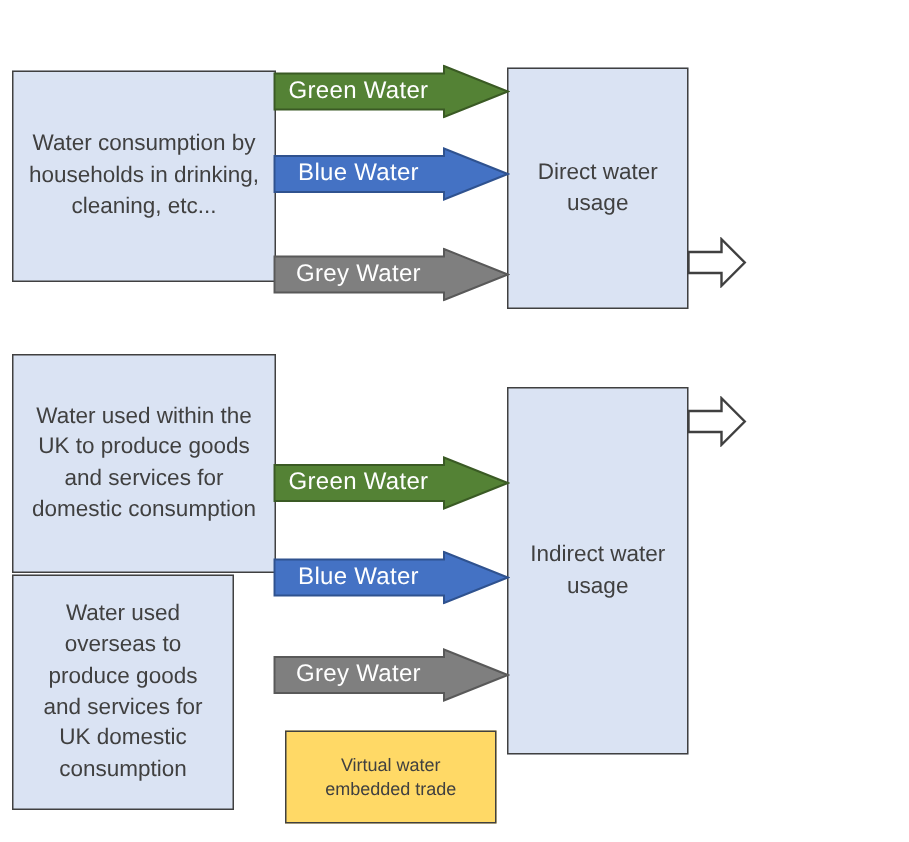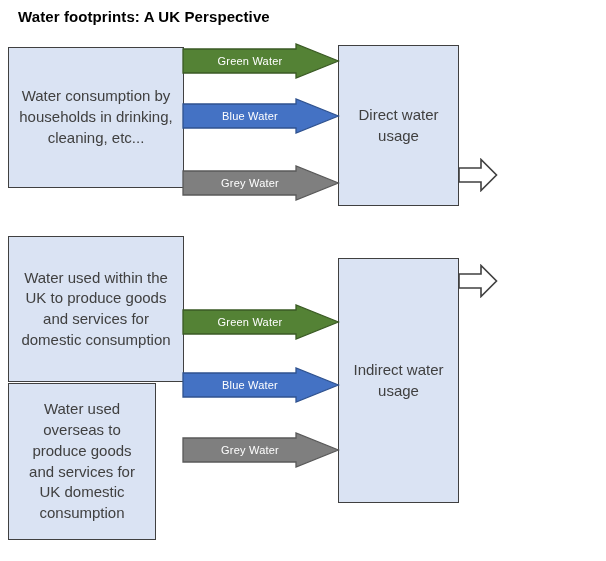--- a/index.html
+++ b/index.html
@@ -52,42 +52,41 @@
     font-size: 12px;
     line-height: 1.35;
     padding: 4px 14px;
   }
 
   .arrow { position: absolute; }
   .arrow svg { display: block; }
 
   .arrow-label {
     position: absolute;
-    left: 11px; top: 0;
+    left: 0; top: 0;
     width: 114px; height: 100%;
     display: flex;
     align-items: center;
     justify-content: center;
     color: #ffffff;
-    font-size: 11px;
+    font-size: 16px;
     letter-spacing: 0.2px;
     pointer-events: none;
   }
 
   polygon.green { fill: var(--green-arrow, #548235); stroke: var(--green-arrow-border, #3a5a24); stroke-width: 1.3; }
   polygon.blue  { fill: var(--blue-arrow,  #4472c4); stroke: var(--blue-arrow-border,  #2f528f); stroke-width: 1.3; }
   polygon.grey  { fill: var(--grey-arrow,  #7f7f7f); stroke: var(--grey-arrow-border,  #595959); stroke-width: 1.3; }
   polygon.white { fill: var(--white-arrow-fill, #ffffff); stroke: var(--white-arrow-border, #404040); stroke-width: 1.6; }
 </style>
 </head>
 <body>
 
 <div class="canvas">
 
-  <h1 class="title">Water footprints: A UK Perspective</h1>
 
   <div class="box box-households">
     <span>Water consumption by households in drinking, cleaning, etc...</span>
   </div>
 
   <div class="box box-within">
     <span>Water used within the UK to produce goods and services for domestic consumption</span>
   </div>
 
   <div class="box box-overseas">
@@ -96,20 +95,23 @@
 
   <div class="box box-direct">
     <span>Direct water usage</span>
   </div>
 
   <div class="box box-indirect">
     <span>Indirect water usage</span>
   </div>
 
 
+  <div class="box box-yellow">
+    <span>Virtual water embedded trade</span>
+  </div>
 
   <div class="arrow" style="left:182px; top:43px;">
     <svg width="158" height="36" viewBox="0 0 158 36">
       <polygon class="green" points="1,6 114,6 114,1 156.5,18 114,35 114,30 1,30"></polygon>
     </svg>
     <span class="arrow-label">Green Water</span>
   </div>
 
   <div class="arrow" style="left:182px; top:98px;">
     <svg width="158" height="36" viewBox="0 0 158 36">

